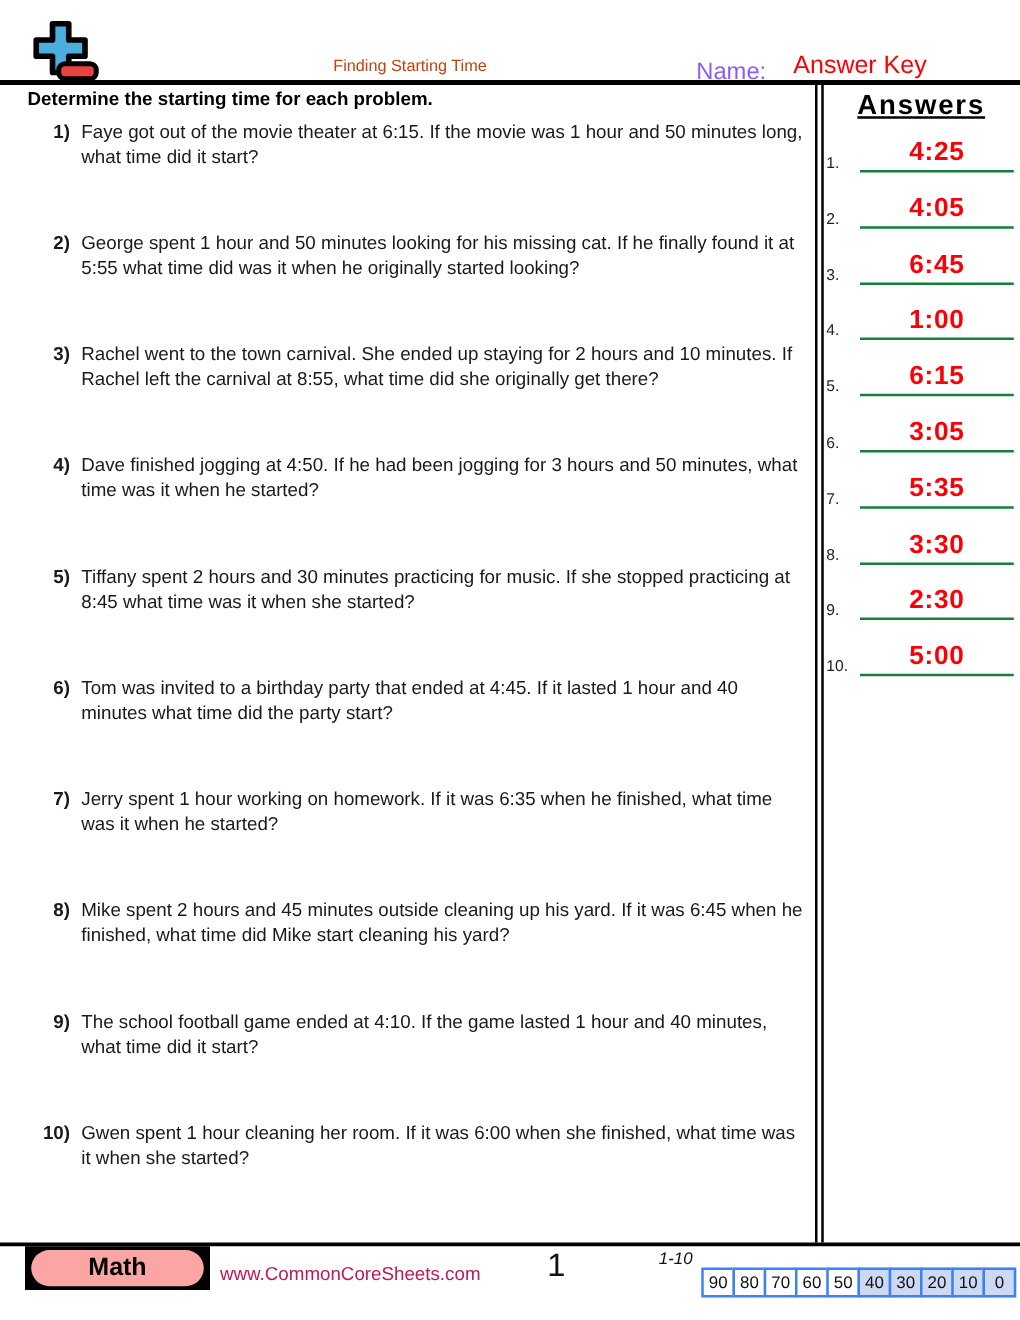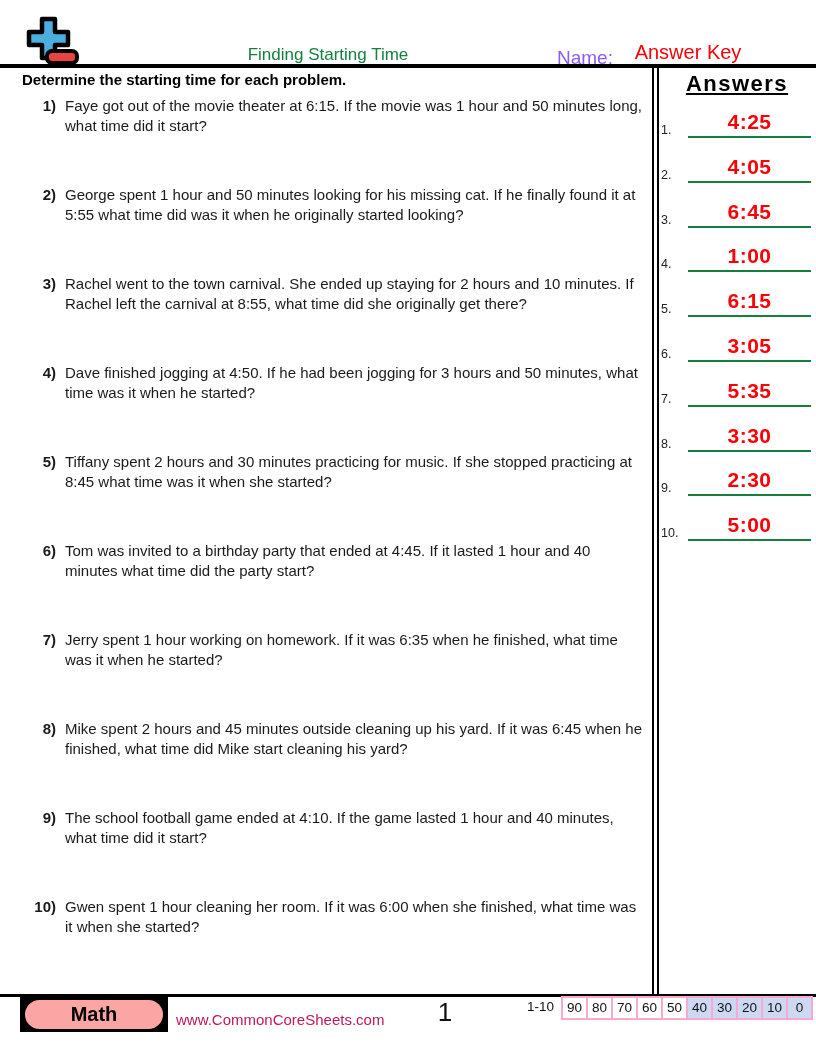--- a/index.html
+++ b/index.html
@@ -2,21 +2,21 @@
 <html style="--answer-red: #fb0006; --score-highlight: #cdd9f2; --logo-blue: #4aaede; --logo-red: #e8433e;"><head>
 <meta charset="utf-8">
 <style>
   html,body{margin:0;padding:0;background:#e8e8e8;}
   .page{
     position:relative;width:816px;height:1056px;background:#ffffff;
     font-family:"Liberation Sans",sans-serif;color:#111;margin:0 auto;overflow:hidden;
   }
   
   .logo{position:absolute;left:22px;top:16px;width:60px;height:52px;}
-  .page-title{position:absolute;left:0;top:45px;width:656px;text-align:center;font-size:17px;color:#15803d;}
+  .page-title{position:absolute;left:0;top:45px;width:656px;text-align:center;font-size:13px;color:#c2410c;}
   .name-label{position:absolute;left:557px;top:47px;font-size:19px;color:#8b5cf6;text-align:center;}
   .name-value{position:absolute;left:608px;top:41px;width:160px;text-align:center;font-size:20px;font-weight:normal;color:var(--answer-red);}
   .header-rule{position:absolute;left:0;top:64px;width:816px;height:4px;background:#000;}
   .instruction{position:absolute;left:22px;top:71px;font-size:15px;font-weight:bold;color:#000;}
   
   .problem{position:absolute;left:28px;width:616px;display:flex;font-size:15px;line-height:19.5px;color:#1a1a1a;}
   .problem .pnum{width:28px;min-width:28px;text-align:right;font-weight:bold;margin-right:9px;}
   .problem .ptext{flex:1;max-width:579px;}
   
   .vline{position:absolute;left:652px;top:68px;height:926px;width:3px;background:#fff;border-left:2px solid #000;border-right:2px solid #000;}
@@ -27,23 +27,23 @@
   .answer-row .blank{flex:1;border-bottom:2px solid #15803d;text-align:center;}
   .answer-row .aval{font-size:21px;font-weight:bold;color:var(--answer-red);display:inline-block;padding-bottom:2px;letter-spacing:0.5px;}
   
   .footer-rule{position:absolute;left:0;top:994px;width:816px;height:3px;background:#000;}
   .math-badge{position:absolute;left:20px;top:997px;width:148px;height:35px;background:#000;}
   .math-badge .pill{position:absolute;left:5px;top:3px;right:5px;bottom:3px;background:#fca5a5;border-radius:15px;
       display:flex;align-items:center;justify-content:center;font-size:20px;font-weight:bold;color:#000;}
   .website{position:absolute;left:176px;top:1011px;font-size:15px;color:#be185d;}
   .page-num{position:absolute;left:400px;top:997px;width:90px;text-align:center;font-size:26px;color:#111;}
   .score-row{position:absolute;left:527px;top:996px;display:flex;align-items:flex-start;}
-  .score-label{font-size:13.5px;color:#111;margin-right:7px;padding-top:3px;}
-  .score-cell{width:23px;height:20px;border:2px solid #f9a8d4;margin-left:-2px;text-align:center;
-      font-size:13.5px;line-height:20px;background:#fff;color:#111;}
+  .score-label{font-size:13.5px;color:#111;margin-right:7px;padding-top:3px;font-style:italic;}
+  .score-cell{width:23px;height:20px;border:2px solid #3b82f6;margin-left:-2px;text-align:center;
+      font-size:13.5px;line-height:20px;background:#fff;color:#111;margin-top:18px;}
   .score-cell.hl{background:var(--score-highlight);}
   .score-cell.first{margin-left:0;}
 </style>
 </head>
 <body>
 
 <div class="page">
 
   <svg class="logo" viewBox="0 0 60 52">
     <path d="M20 3 h13 v13 h13 v13 h-13 v13 h-13 v-13 h-13 v-13 h13 z" fill="#4aaede" stroke="#000" stroke-width="4.5" stroke-linejoin="round"></path>

